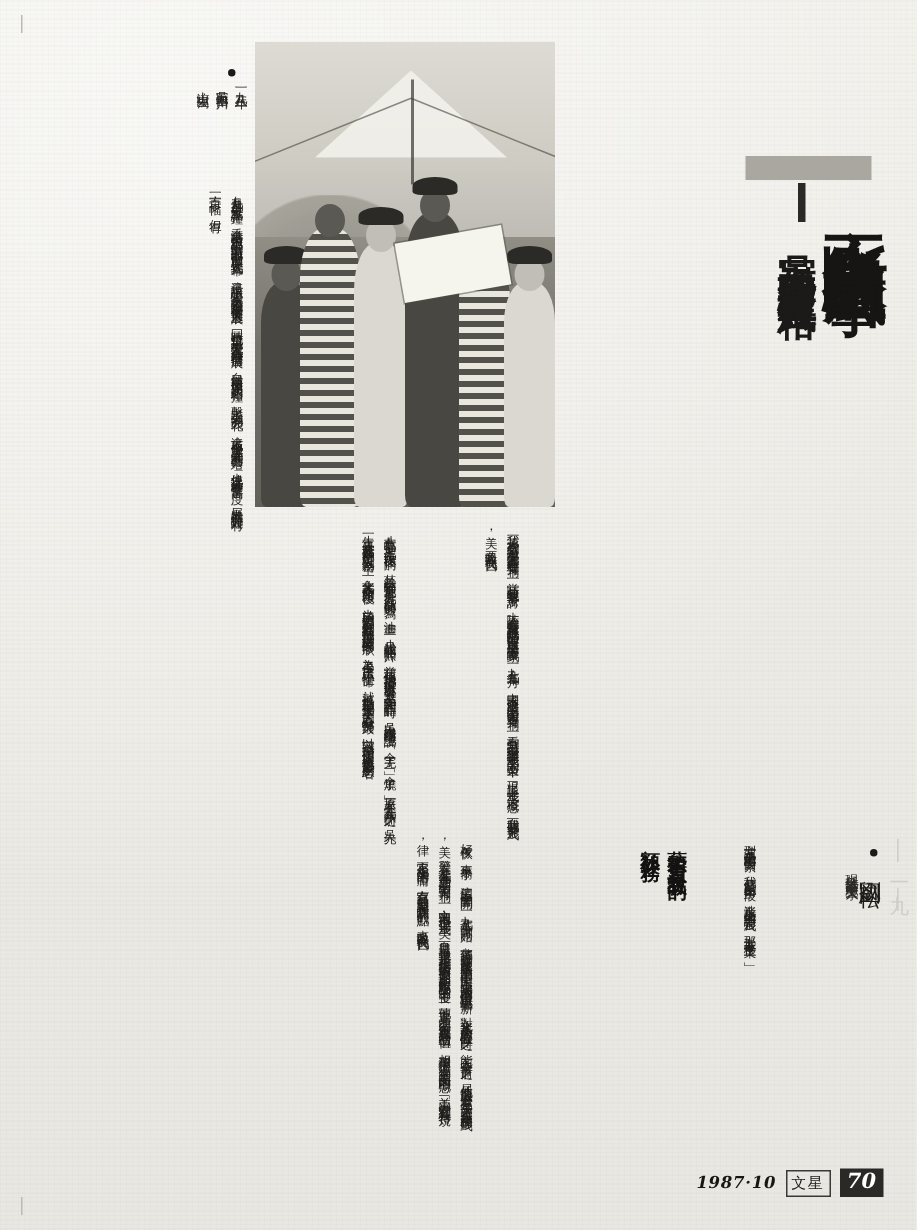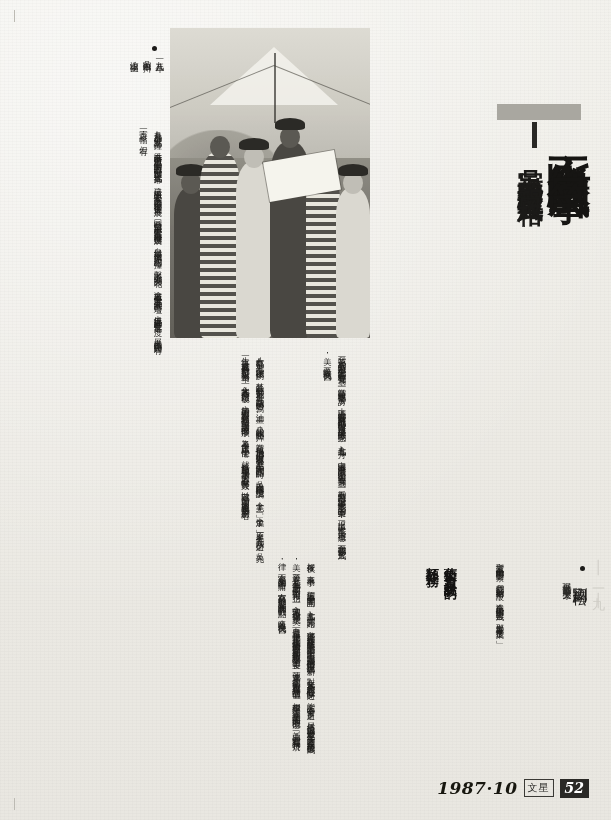--- a/index.html
+++ b/index.html
@@ -158,21 +158,21 @@
     writing-mode:vertical-rl;text-orientation:upright;
     font-size:13px;color:#cfcdc6;letter-spacing:6px;height:190px;
   }
 
   
   .footer{
     position:absolute;right:22px;bottom:22px;
     display:flex;align-items:center;gap:6px;
     font-family:"DejaVu Serif","Liberation Serif",serif;
   }
-  .footer .date{font-style:italic;font-weight:700;font-size:17px;color:#17160f;letter-spacing:.5px;}
+  .footer .date{font-style:italic;font-weight:700;font-size:11px;color:#17160f;letter-spacing:.5px;}
   .footer .mag{
     font-size:10px;color:#1a1917;border:1px solid #3a3935;padding:1px 3px;letter-spacing:1px;
   }
   .footer .pg{
     font-style:italic;font-weight:700;font-size:14px;color:#fff;background:#2a2926;
     padding:1px 5px 2px;letter-spacing:0;
   }
   
   .tick{position:absolute;background:#bcbab3;}
 </style>
@@ -244,15 +244,15 @@
 
   <div class="col" style="right:104px;top:556px;height:104px;width:30px;">方型式美中的科學因素，我們是以藝術手段、造形藝術的語言形式，那豈非不移正業？」</div>
 
   <div class="col" style="left:128px;top:556px;height:190px;width:190px;">好傢伙！真不簡了！這個三中全會聞開。一九七八年十一月開始，宣傳了實行開放改革政策的第三個十人民對大鳴大放的事情還記憶猶新，對文化大革命的心有餘悸之時，能在三中全會之前，居然他還敢這麼寫在三年之內竟發表這樣的形式美，發表在一七七九年第五期的《美術》月刊上。文中他不但提倡形式美，而且還主張把形式美視作藝術的重要環節和美術教院校學生的主食。他更進一步的「藝術應具有獨立的價值」，相繼提出了「獨立的美術品」的概念，並由「它們有其獨特規律，它不是文學的附庸，它有自己的造型美和意味」的觀點，來吸取現代西</div>
 
   <div class="edge-marks">│一九│</div>
 
   <div class="footer">
     <span class="date">1987·10</span>
     <span class="mag">文星</span>
-    <span class="pg">52</span>
+    <span class="pg">70</span>
   </div>
 </div>
 
 </body></html>

